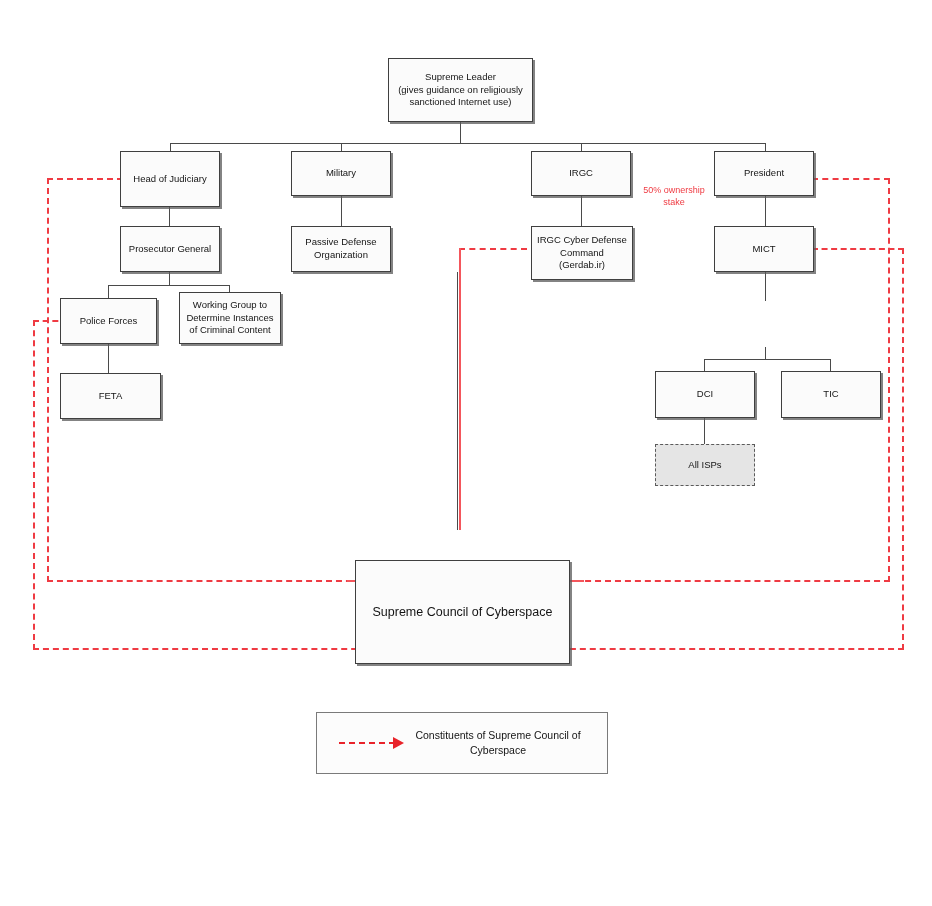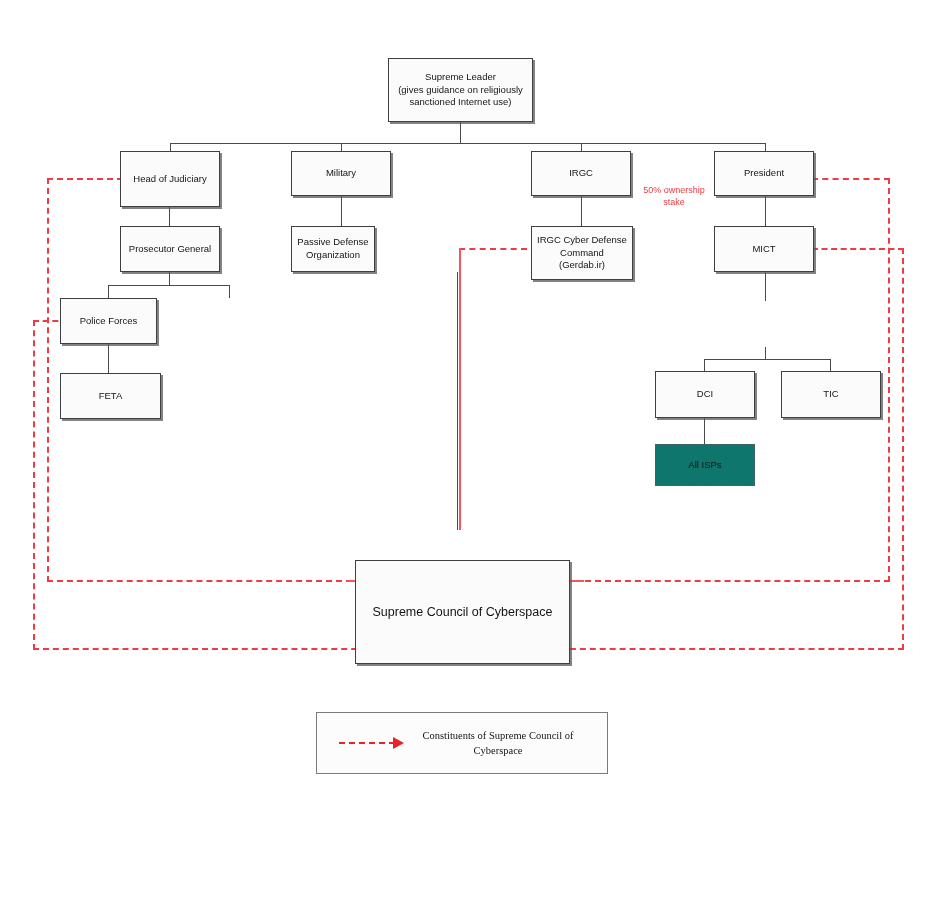--- a/index.html
+++ b/index.html
@@ -32,21 +32,21 @@
     text-align: center;
     color: #141414;
     font-size: 9.5px;
     line-height: 1.35;
     padding: 2px 4px;
     z-index: 5;
   }
   .node.dashed {
     border: 1px dashed #5a5a5a;
     box-shadow: none;
-    background: #0f766e;
+    background: #e5e5e5;
   }
   .node.big { font-size: 12.5px; margin-top: 32px; }
   .node .label { display: block; white-space: pre-line; }
 
   
   .ln {
     position: absolute;
     background: #4a4a4a;
     z-index: 1;
   }
@@ -205,38 +205,43 @@
   </div>
 
   <div class="node" style="left:714px; top:151px; width:100px; height:45px;">
     <span class="label">President</span>
   </div>
 
   <div class="node" style="left:120px; top:226px; width:100px; height:46px;">
     <span class="label">Prosecutor General</span>
   </div>
 
-  <div class="node" style="left:291px; top:226px; width:84px; height:46px;text-align:center;">
+  <div class="node" style="left:291px; top:226px; width:100px; height:46px;text-align:center;">
     <span class="label">Passive Defense
 Organization</span>
   </div>
 
   <div class="node" style="left:531px; top:226px; width:102px; height:54px;">
     <span class="label">IRGC Cyber Defense
 Command (Gerdab.ir)</span>
   </div>
 
   <div class="node" style="left:714px; top:226px; width:100px; height:46px;">
     <span class="label">MICT</span>
   </div>
 
   <div class="node" style="left:60px; top:298px; width:97px; height:46px;">
     <span class="label">Police Forces</span>
   </div>
 
+  <div class="node" style="left:179px; top:292px; width:102px; height:52px;">
+    <span class="label">Working Group to
+Determine Instances
+of Criminal Content</span>
+  </div>
 
 
   <div class="node" style="left:60px; top:373px; width:101px; height:46px;">
     <span class="label">FETA</span>
   </div>
 
   <div class="node" style="left:655px; top:371px; width:100px; height:47px;">
     <span class="label">DCI</span>
   </div>
 
@@ -253,17 +258,17 @@
   </div>
 
   <div class="red-note" style="left:630px; top:185px; width:88px; white-space:pre-line;">50% ownership
 stake</div>
 
   <div id="legend" style="left:316px; top:712px; width:292px; height:62px;">
     <span class="arrow-wrap">
       <span class="arrow-line"></span>
       <span class="arrow-head"></span>
     </span>
-    <span class="legend-text" style="white-space:pre-line;font-family:Liberation Serif, serif;">Constituents of Supreme Council of
+    <span class="legend-text" style="white-space:pre-line;">Constituents of Supreme Council of
 Cyberspace</span>
   </div>
 
 </div>
 
 </body></html>

